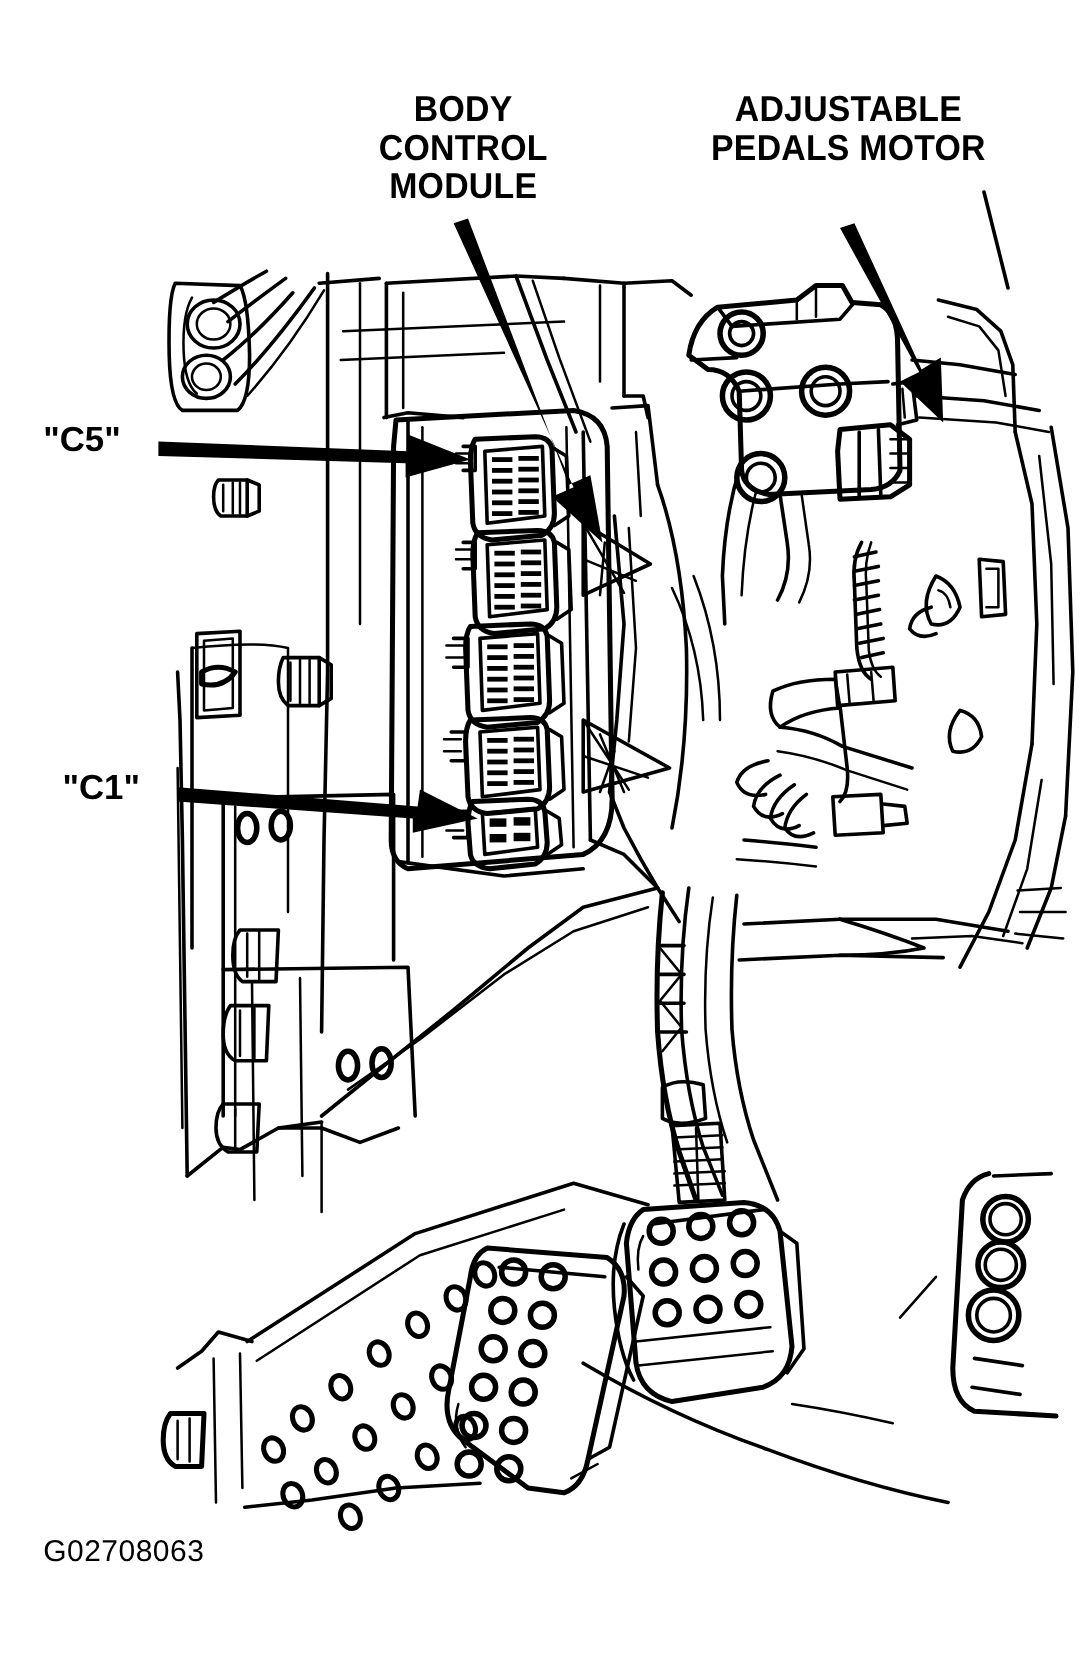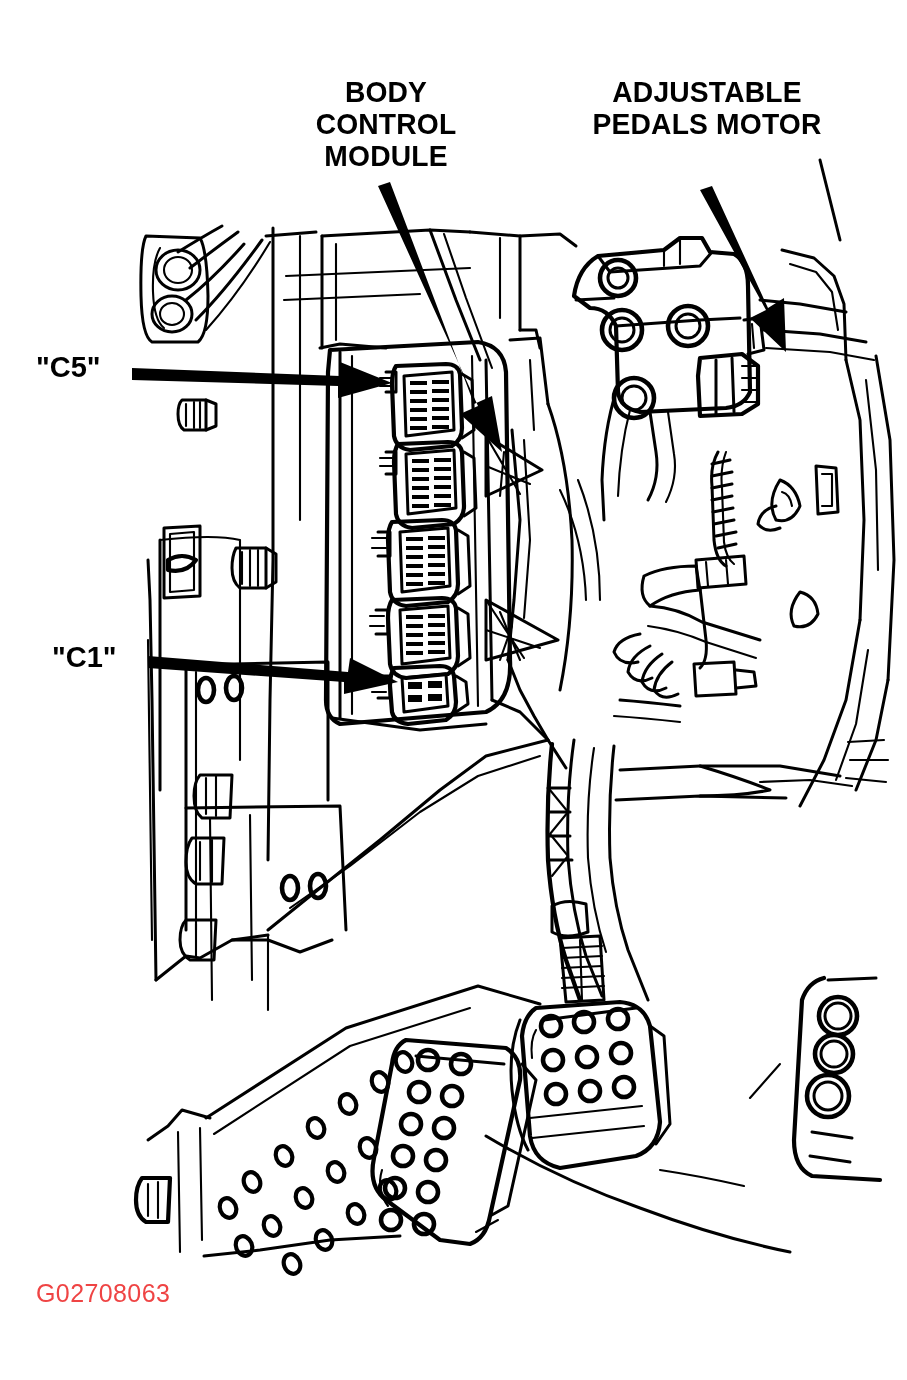--- a/index.html
+++ b/index.html
@@ -63,21 +63,21 @@
     font-size: 29px;
     letter-spacing: 0px;
   }
   #figure-id {
     position: absolute;
     left: 36px;
     top: 1279px;
     font-family: "Liberation Sans", sans-serif;
     font-size: 25px;
     font-weight: normal;
-    color: #ef4444;
+    color: #000000;
     letter-spacing: 0.4px;
     white-space: pre;
     user-select: none;
   }
   svg.art {
     position: absolute;
     left: 0;
     top: 0;
     width: 907px;
     height: 1380px;

